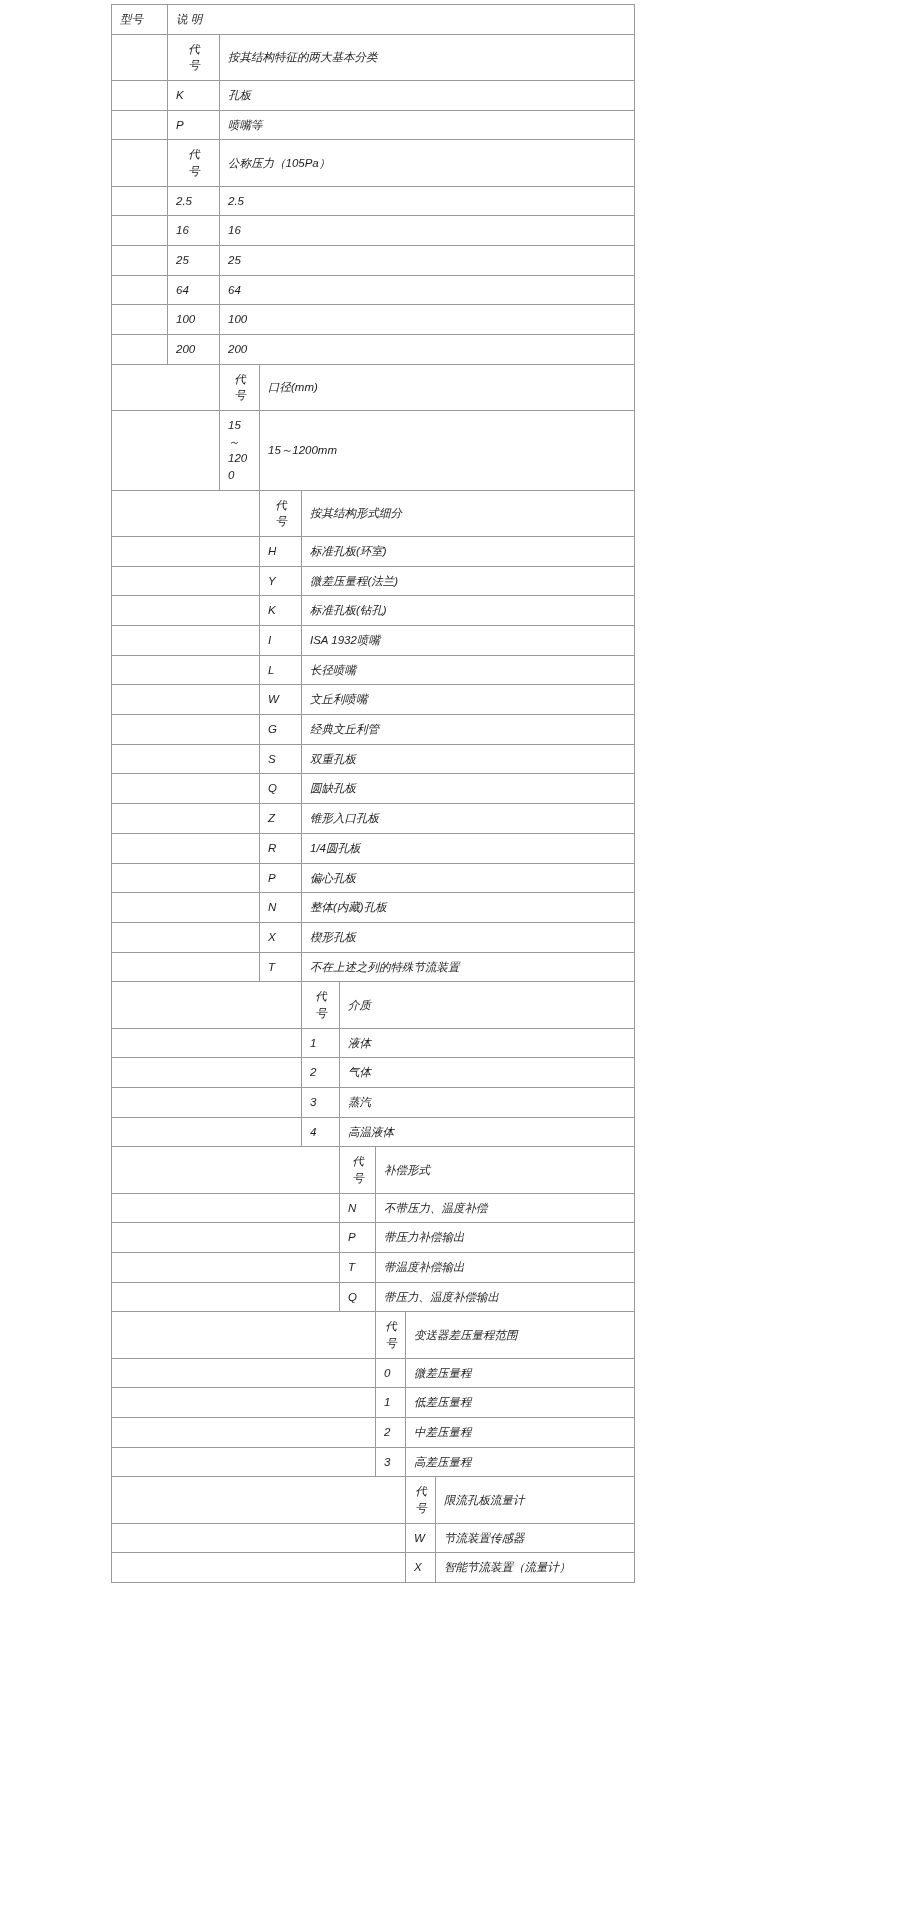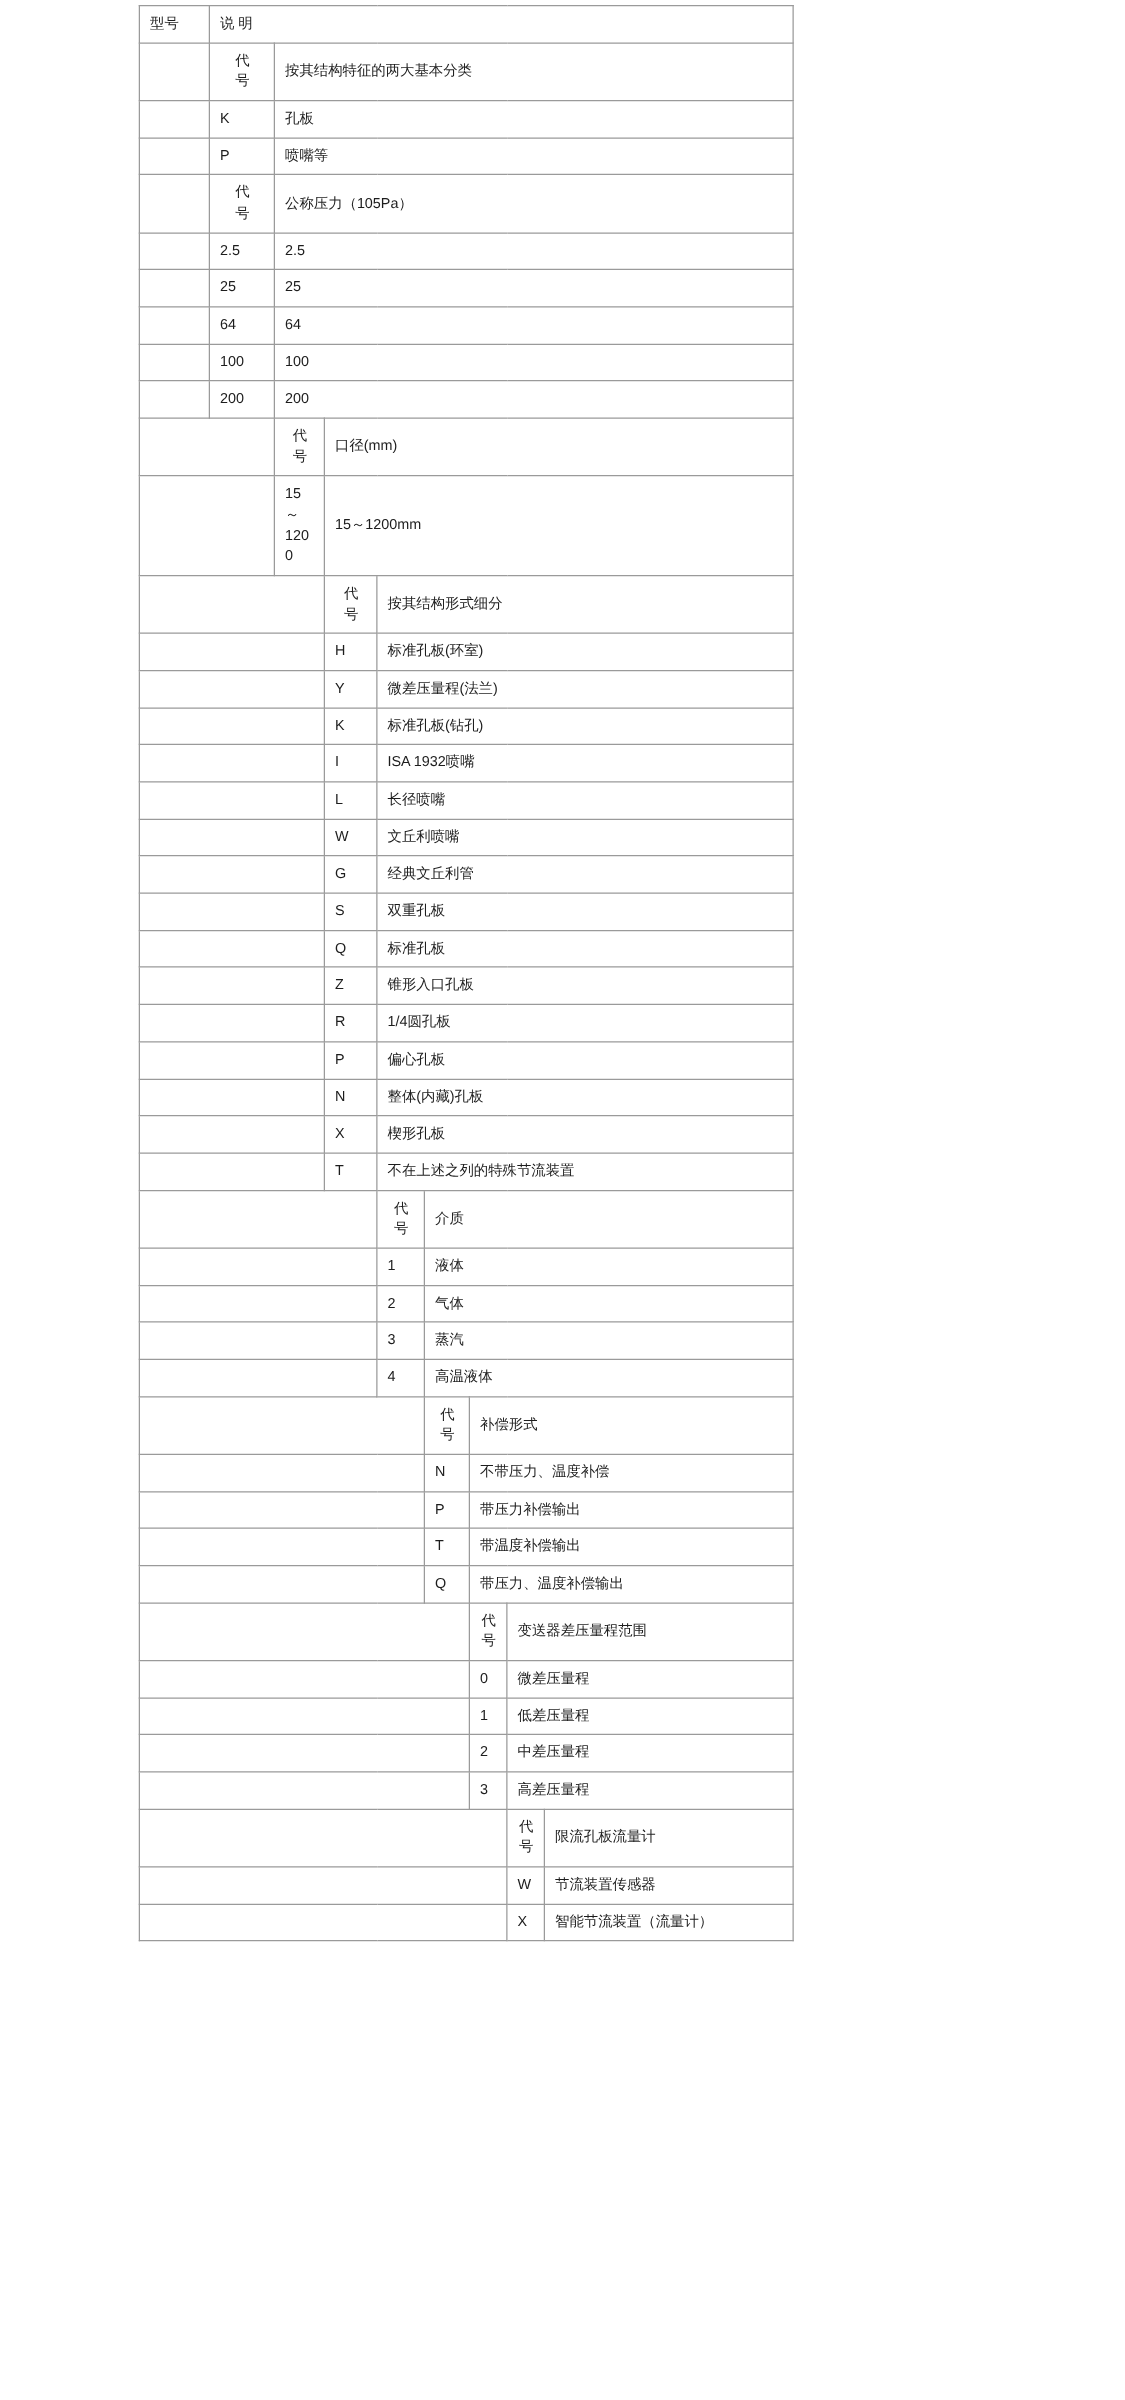--- a/index.html
+++ b/index.html
@@ -12,20 +12,21 @@
     height: 1920px;
     font-family: "Liberation Sans", "DejaVu Sans", sans-serif;
     color: #1a1a1a;
     overflow: hidden;
   }
   #sheet {
     position: relative;
     width: 900px;
     height: 1920px;
     background: #ffffff;
+    font-style: italic;
   }
   table.spec {
     position: absolute;
     left: 111px;
     top: 4px;
     width: 523px;
     border-collapse: collapse;
     table-layout: fixed;
     background: #ffffff;
   }
@@ -109,20 +110,25 @@
           </td>
           <td colspan="7">公称压力（105Pa）</td>
         </tr>
         <tr>
           <td colspan="1" class="blank"></td>
           <td class="code wrapcode">2.5</td>
           <td colspan="7">2.5</td>
         </tr>
         <tr>
           <td colspan="1" class="blank"></td>
+          <td class="code wrapcode">16</td>
+          <td colspan="7">16</td>
+        </tr>
+        <tr>
+          <td colspan="1" class="blank"></td>
           <td class="code wrapcode">25</td>
           <td colspan="7">25</td>
         </tr>
         <tr>
           <td colspan="1" class="blank"></td>
           <td class="code wrapcode">64</td>
           <td colspan="7">64</td>
         </tr>
         <tr>
           <td colspan="1" class="blank"></td>
@@ -191,21 +197,21 @@
           <td colspan="5">经典文丘利管</td>
         </tr>
         <tr>
           <td colspan="3" class="blank"></td>
           <td class="code wrapcode">S</td>
           <td colspan="5">双重孔板</td>
         </tr>
         <tr>
           <td colspan="3" class="blank"></td>
           <td class="code wrapcode">Q</td>
-          <td colspan="5">标准孔板</td>
+          <td colspan="5">圆缺孔板</td>
         </tr>
         <tr>
           <td colspan="3" class="blank"></td>
           <td class="code wrapcode">Z</td>
           <td colspan="5">锥形入口孔板</td>
         </tr>
         <tr>
           <td colspan="3" class="blank"></td>
           <td class="code wrapcode">R</td>
           <td colspan="5">1/4圆孔板</td>

